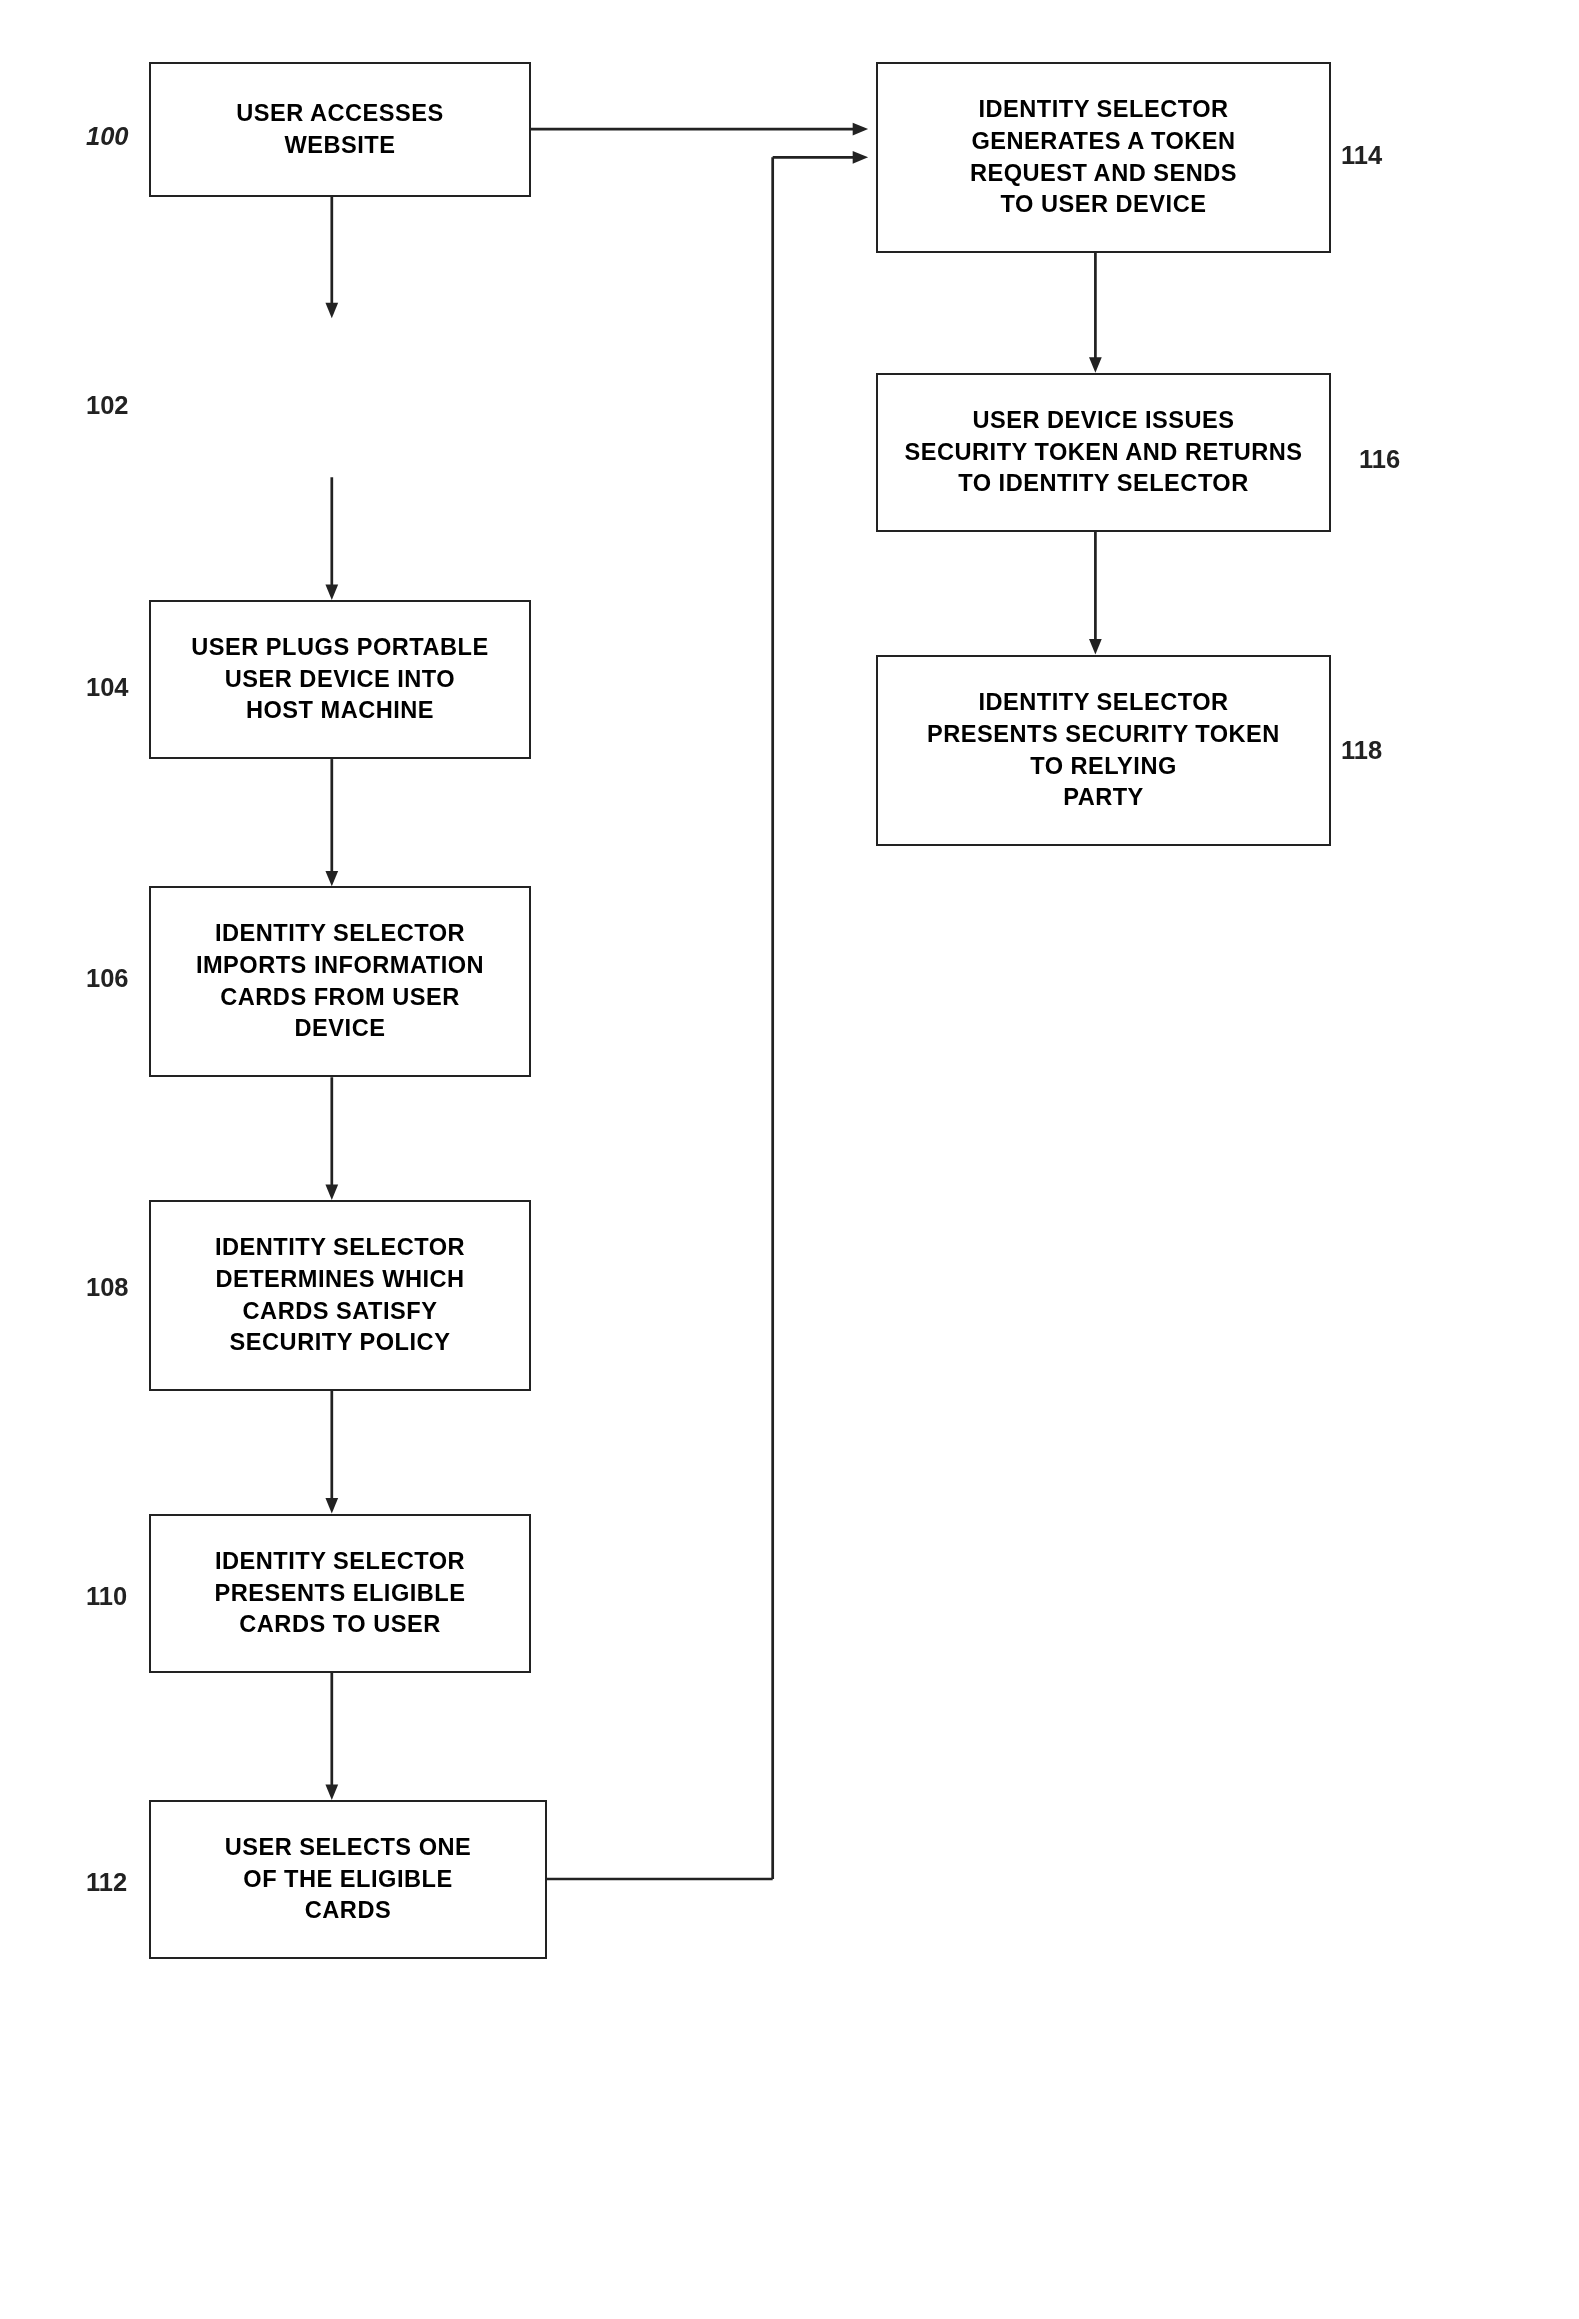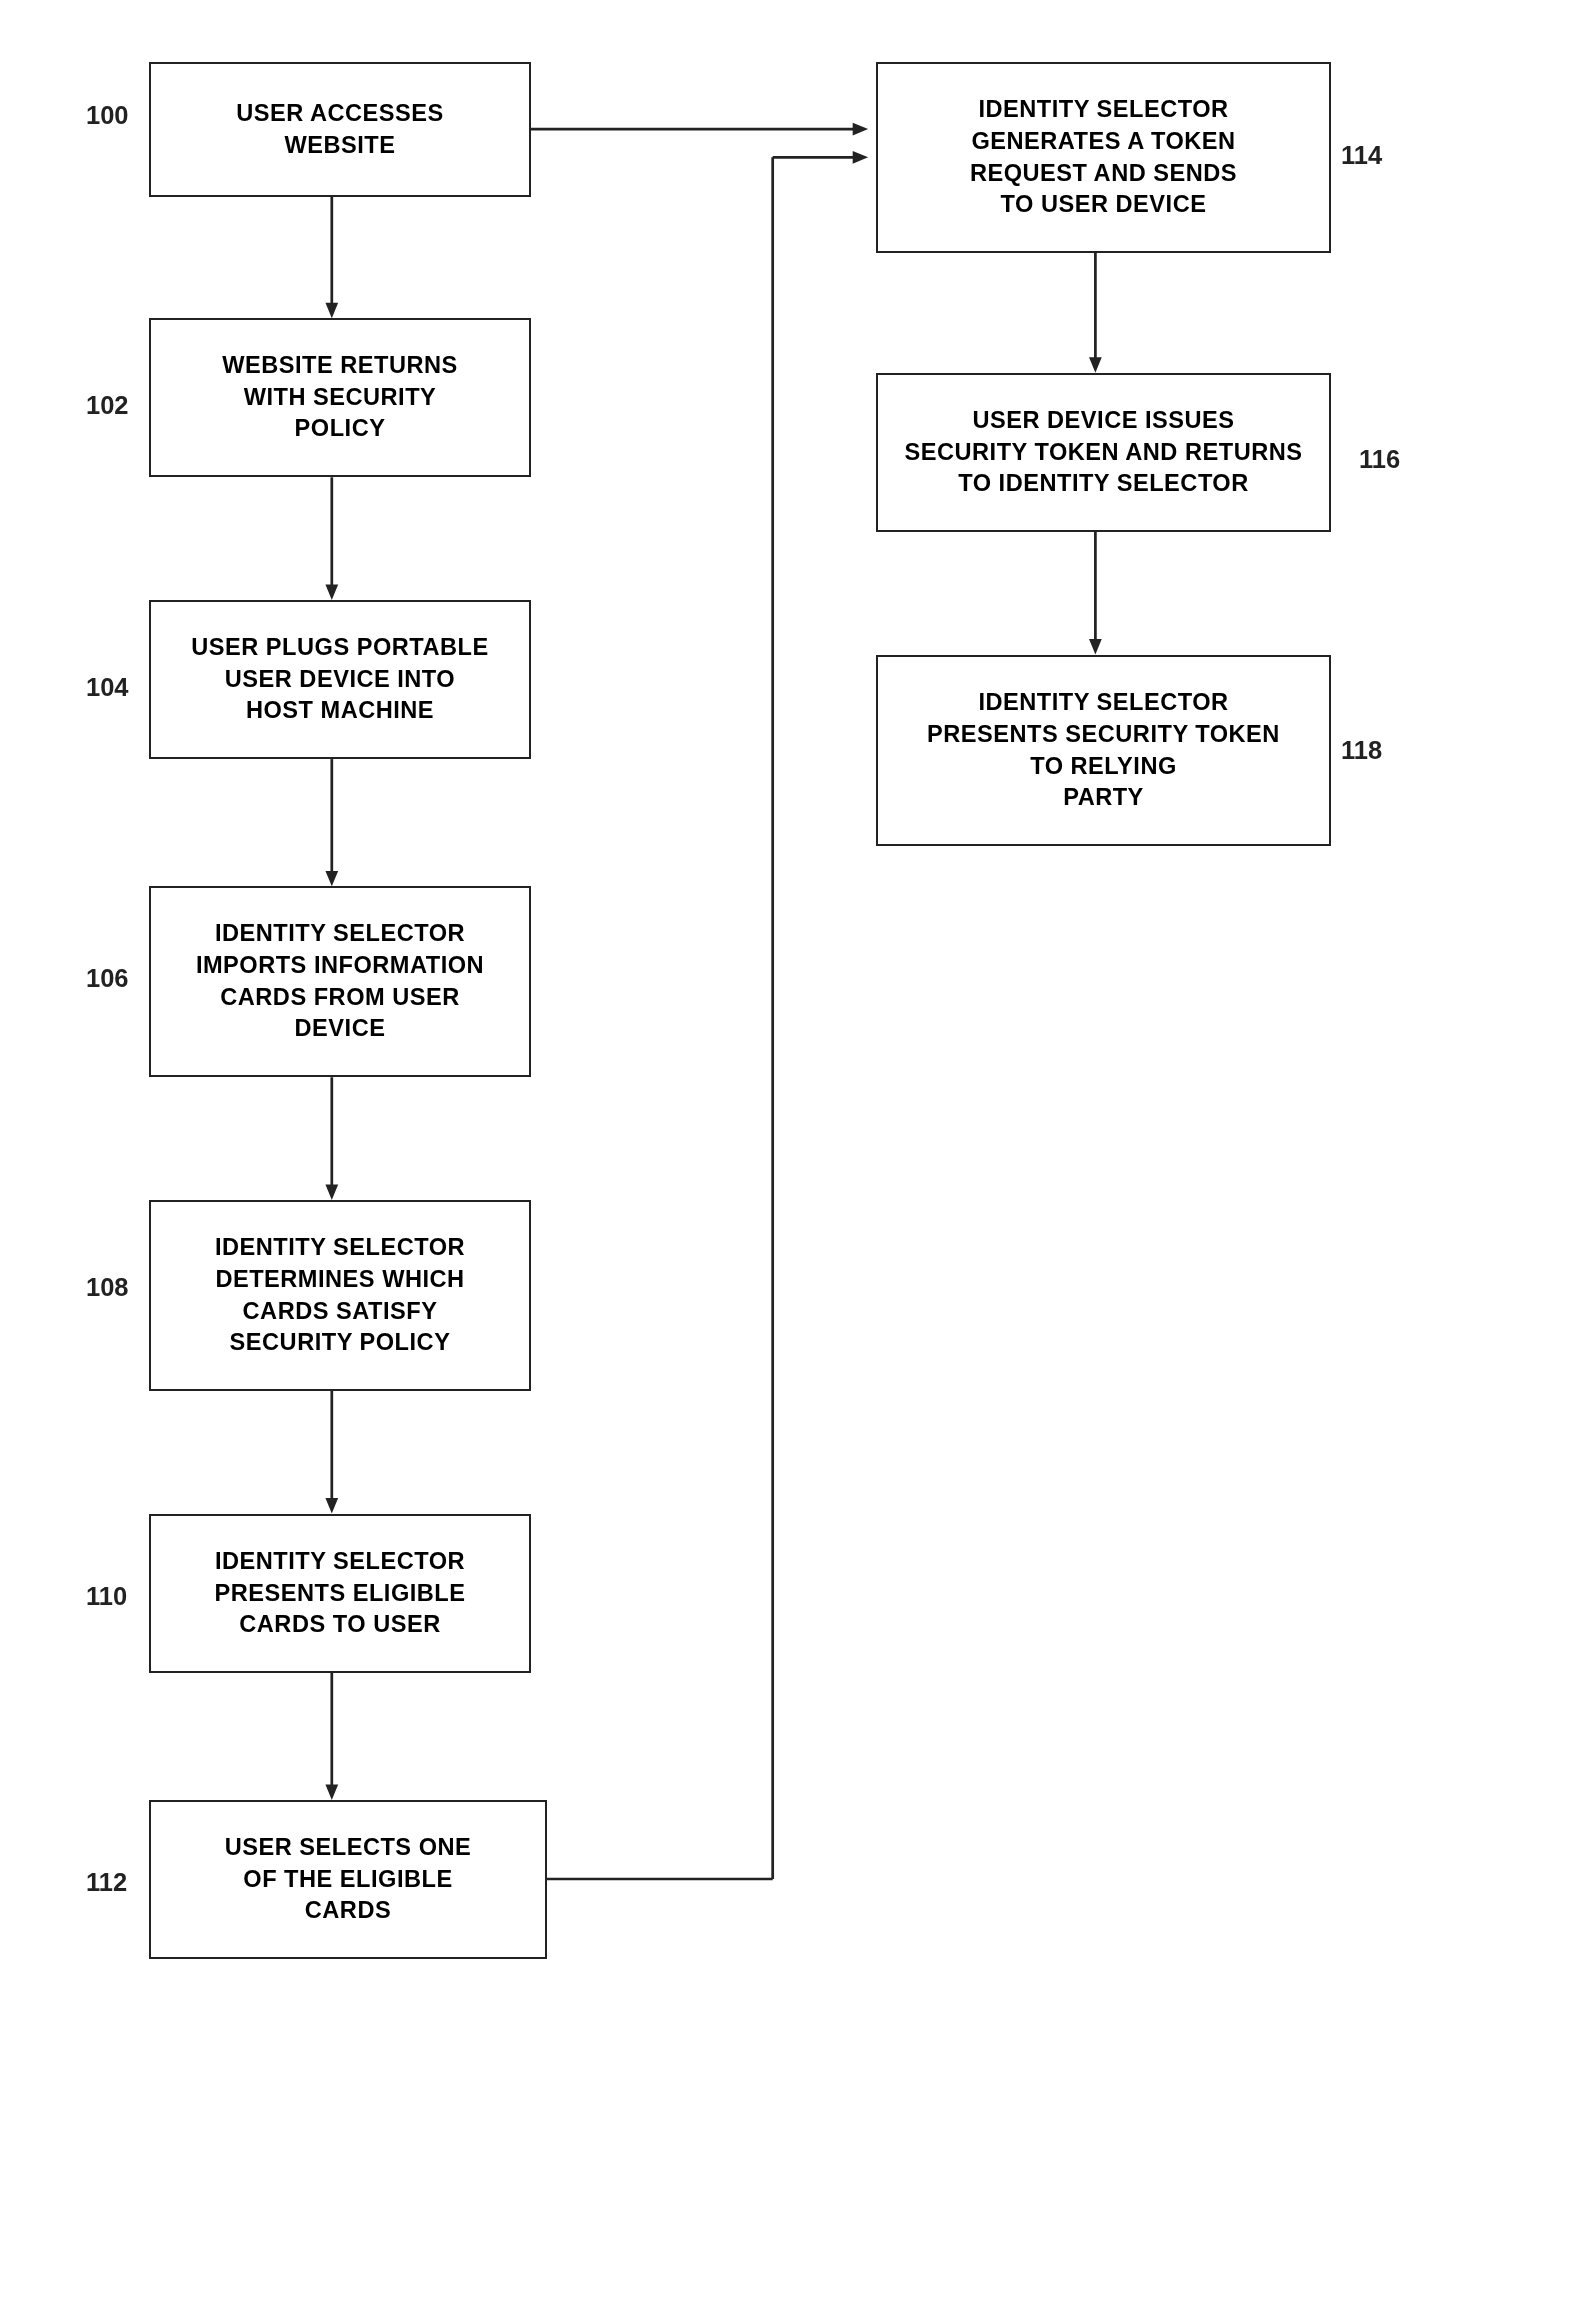--- a/index.html
+++ b/index.html
@@ -84,30 +84,29 @@
     <line x1="575" y1="2067" x2="850" y2="2067" stroke="#222" stroke-width="3"></line>
     <line x1="850" y1="2067" x2="850" y2="173" stroke="#222" stroke-width="3"></line>
     <line x1="850" y1="173" x2="950" y2="173" stroke="#222" stroke-width="3"></line>
     <polygon points="955,173 938,166 938,180" fill="#222"></polygon>
 
     <line x1="575" y1="142" x2="950" y2="142" stroke="#222" stroke-width="3"></line>
     <polygon points="955,142 938,135 938,149" fill="#222"></polygon>
   </svg>
 
 <div class="flowbox" style="left: 141px; top: 62px; width: 382px; height: 135px; font-size: 23.6px;">USER ACCESSES<br>WEBSITE</div>
-    <div class="flowbox" style="left: 141px; top: 318px; width: 382px; height: 159px; font-size: 23.6px;">WEBSITE RETURNS<br>WITH SECURITY<br>POLICY</div>
     <div class="flowbox" style="left: 141px; top: 600px; width: 382px; height: 159px; font-size: 23.6px;">USER PLUGS PORTABLE<br>USER DEVICE INTO<br>HOST MACHINE</div>
     <div class="flowbox" style="left: 141px; top: 886px; width: 382px; height: 191px; font-size: 23.6px;">IDENTITY SELECTOR<br>IMPORTS INFORMATION<br>CARDS FROM USER<br>DEVICE</div>
     <div class="flowbox" style="left: 141px; top: 1200px; width: 382px; height: 191px; font-size: 23.6px;">IDENTITY SELECTOR<br>DETERMINES WHICH<br>CARDS SATISFY<br>SECURITY POLICY</div>
     <div class="flowbox" style="left: 141px; top: 1514px; width: 382px; height: 159px; font-size: 23.6px;">IDENTITY SELECTOR<br>PRESENTS ELIGIBLE<br>CARDS TO USER</div>
     <div class="flowbox" style="left: 141px; top: 1800px; width: 398px; height: 159px; font-size: 23.6px;">USER SELECTS ONE<br>OF THE ELIGIBLE<br>CARDS</div>
     <div class="flowbox" style="left: 868px; top: 62px; width: 455px; height: 191px; font-size: 23.6px;">IDENTITY SELECTOR<br>GENERATES A TOKEN<br>REQUEST AND SENDS<br>TO USER DEVICE</div>
     <div class="flowbox" style="left: 868px; top: 373px; width: 455px; height: 159px; font-size: 23.6px;">USER DEVICE ISSUES<br>SECURITY TOKEN AND RETURNS<br>TO IDENTITY SELECTOR</div>
     <div class="flowbox" style="left: 868px; top: 655px; width: 455px; height: 191px; font-size: 23.6px;">IDENTITY SELECTOR<br>PRESENTS SECURITY TOKEN<br>TO RELYING<br>PARTY</div>
-    <div class="label" style="left: 86px; top: 101px;">100</div>
+    <div class="label" style="left: 86px; top: 122px; font-style: italic;">100</div>
     <div class="label" style="left: 86px; top: 391px;">102</div>
     <div class="label" style="left: 86px; top: 673px;">104</div>
     <div class="label" style="left: 86px; top: 964px;">106</div>
     <div class="label" style="left: 86px; top: 1273px;">108</div>
     <div class="label" style="left: 86px; top: 1582px;">110</div>
     <div class="label" style="left: 86px; top: 1868px;">112</div>
     <div class="label" style="left: 1341px; top: 141px;">114</div>
     <div class="label" style="left: 1359px; top: 445px;">116</div>
     <div class="label" style="left: 1341px; top: 736px;">118</div>
   </div>

